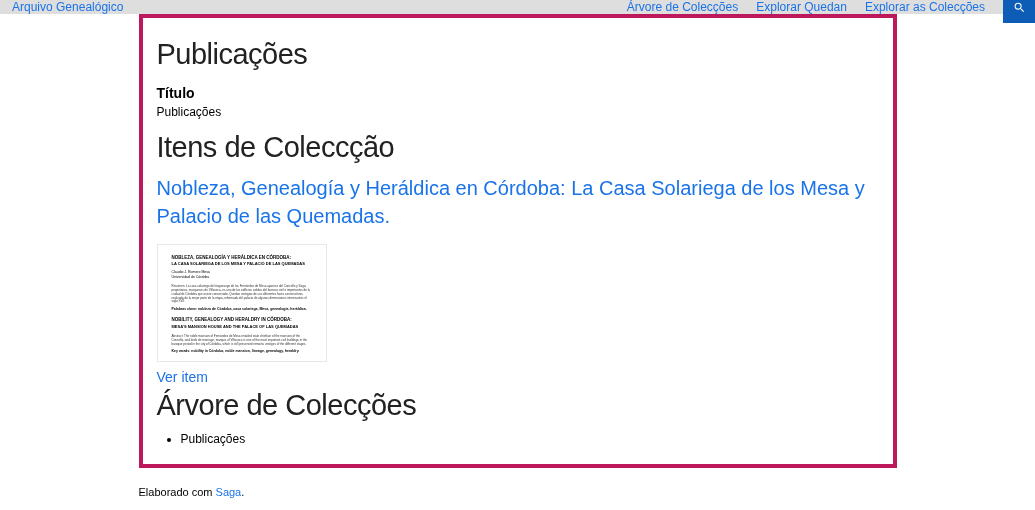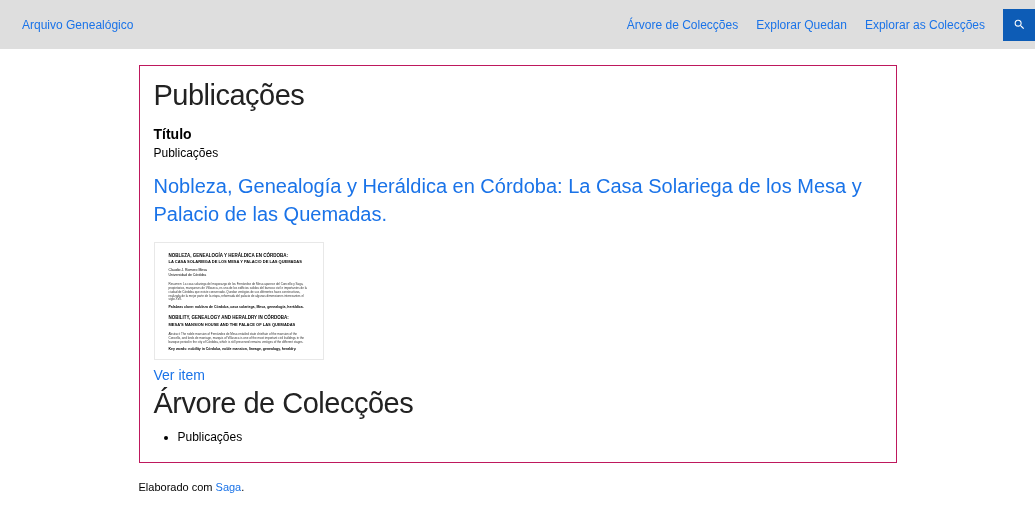--- a/index.html
+++ b/index.html
@@ -1,25 +1,25 @@
 <!DOCTYPE html>
 <html><head>
   <meta charset="utf-8">
   <style>
     * { margin: 0; padding: 0; box-sizing: border-box; }
     body { font-family: -apple-system, BlinkMacSystemFont, "Helvetica Neue", Arial, sans-serif; background: #fff; width: 1035px; }
     
-    .header { background: #dedede; height: 49px; display: flex; align-items: center; justify-content: space-between; padding-left: 22px; }
+    .header { background: #dedede; height: 14px; display: flex; align-items: center; justify-content: space-between; padding-left: 12px; }
     .site-title { color: #1a73e8; font-size: 12px; text-decoration: none; }
     .nav-right { display: flex; align-items: center; height: 100%; }
     .nav-link { color: #1a73e8; font-size: 12px; text-decoration: none; margin-right: 18px; }
     .search-btn { width: 32px; height: 32px; background: #0d5cb6; display: flex; align-items: center; justify-content: center; cursor: pointer; }
     .search-btn svg { width: 13px; height: 13px; fill: #fff; }
     
-    .main { width: 758px; margin: 16px auto; border: 1px solid #be185d; padding: 13px 14px 18px 14px; margin-bottom: 18px; }
+    .main { width: 758px; margin: 0 auto; border: 4px solid #be185d; padding: 20px 14px 18px 14px; margin-bottom: 18px; }
     
     h1, h2 { font-weight: 400; letter-spacing: -0.5px; color: #222; }
     .page-title { font-size: 29px; margin-bottom: 14px; }
     
     .meta-label { font-size: 14px; font-weight: bold; margin-bottom: 4px; }
     .meta-value { font-size: 12px; margin-bottom: 12px; }
     
     .section-h { font-size: 29px; margin-bottom: 10px; }
     
     .item-title { color: #1a73e8; font-size: 20px; font-weight: 400; line-height: 1.4; margin-bottom: 14px; display: block; }
@@ -56,20 +56,21 @@
         </svg>
     </div>
   </div>
 </div>
 
 <div class="main">
   <h1 class="page-title">Publicações</h1>
   <div class="meta-label">Título</div>
   <div class="meta-value">Publicações</div>
   
+  <h2 class="section-h">Itens de Coleccção</h2>
   <a class="item-title">Nobleza, Genealogía y Heráldica en Córdoba: La Casa Solariega de los Mesa y Palacio de las Quemadas.</a>
   
   <div class="thumb">
     <div class="thumb-title">NOBLEZA, GENEALOGÍA Y HERÁLDICA EN CÓRDOBA:</div>
     <div class="thumb-sub">LA CASA SOLARIEGA DE LOS MESA Y PALACIO DE LAS QUEMADAS</div>
     <div class="thumb-auth">Claudio J. Romero Mesa</div>
     <div class="thumb-auth">Universidad de Córdoba</div>
     <div class="thumb-block">
       <div class="thumb-para">Resumen: La casa solariega del mayorazgo de los Fernández de Mesa aparece del Concello y Saga, propietarios, marqueses de Villaseca, es una de los edificios solidos del barroco civil e importantes de la ciudad de Córdoba que existe conservado. Quedan vestigios de sus diferentes fases constructivas, realizada de la mejor parte de la etapa, reformada del palacio de algunas dimensiones interesantes el siglo XVII.</div>
     </div>

